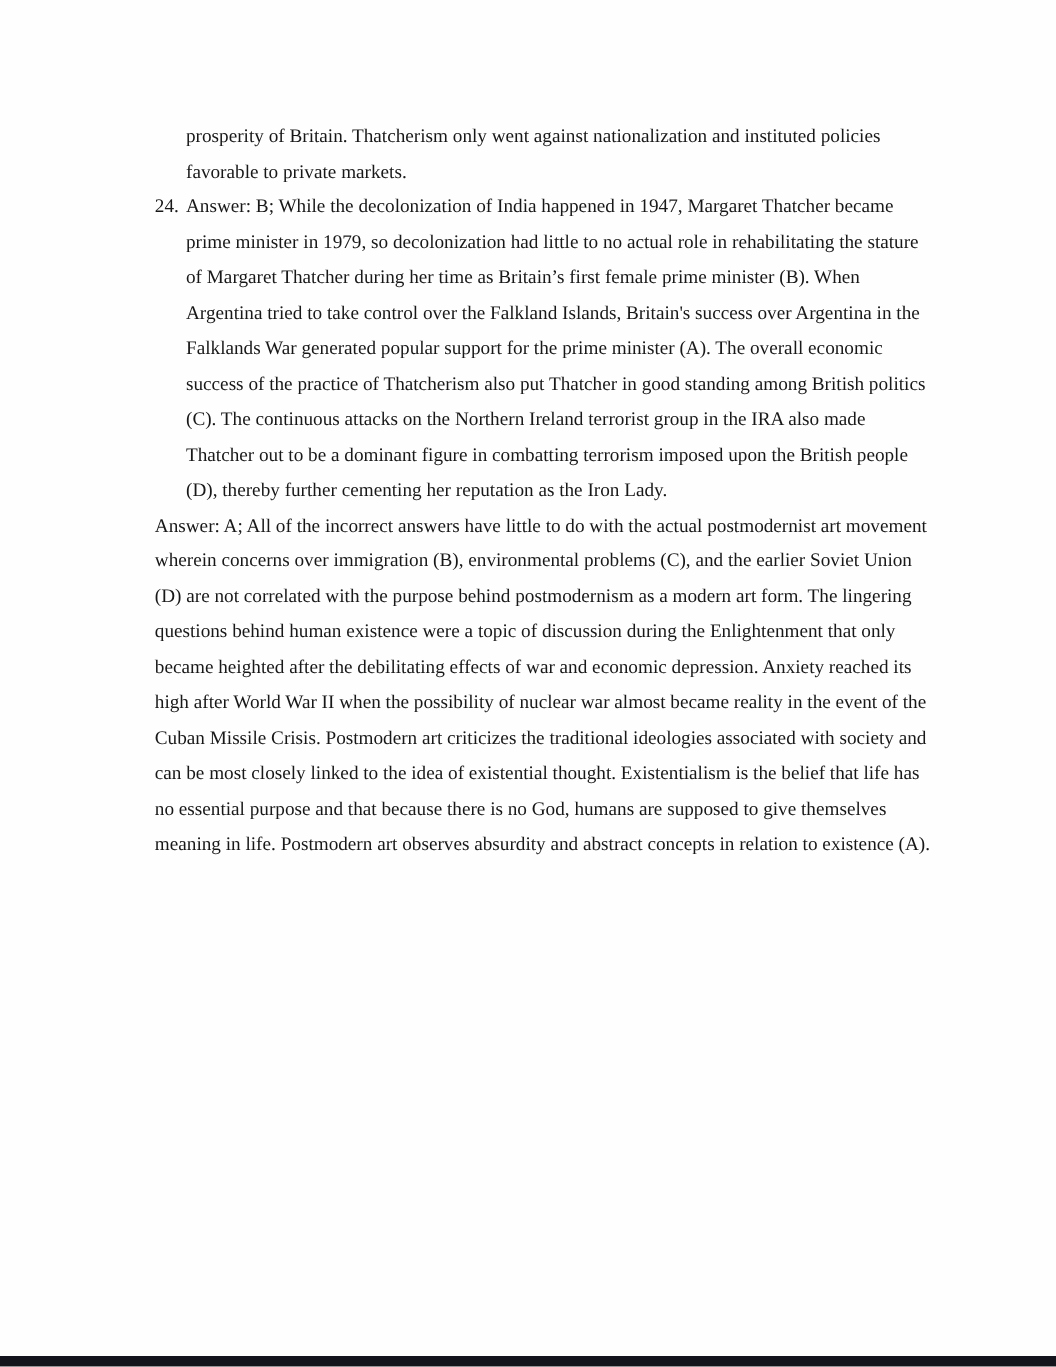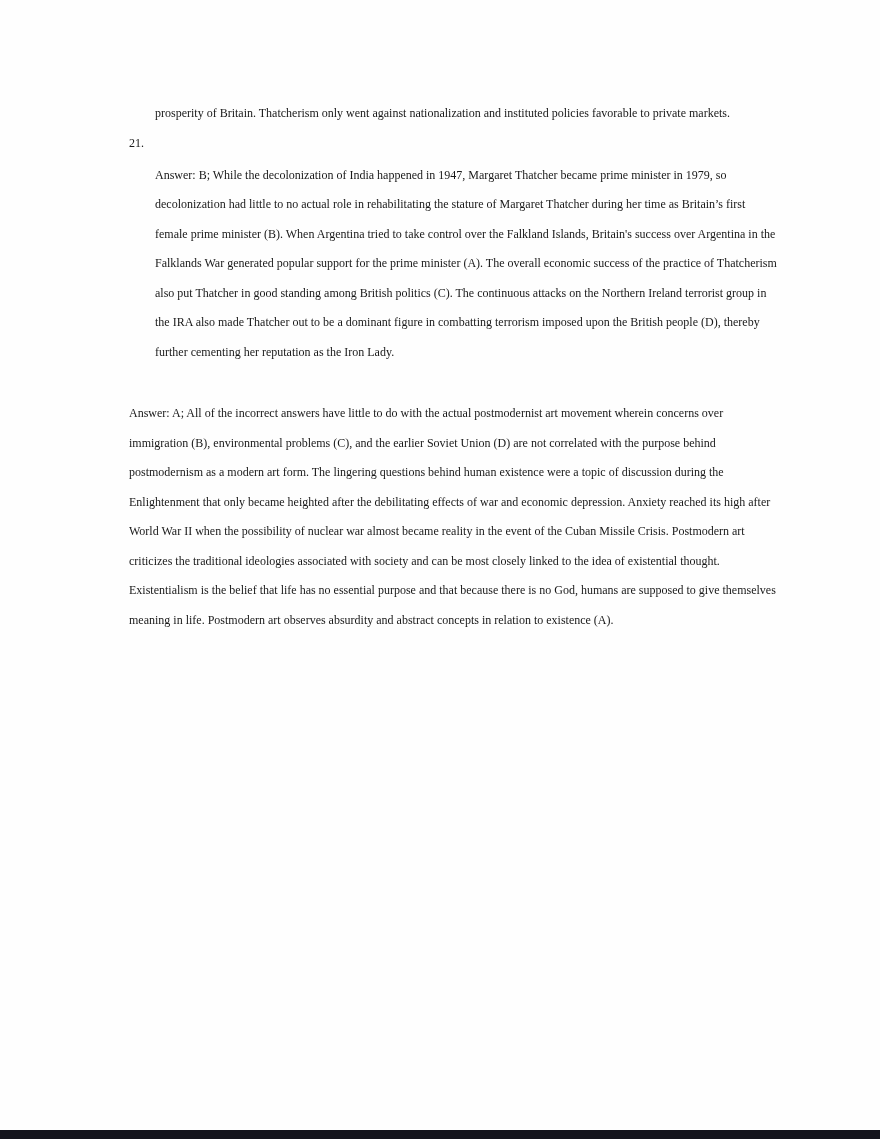--- a/index.html
+++ b/index.html
@@ -6,21 +6,21 @@
     margin: 0;
     padding: 0;
     background: #ffffff;
   }
   .page {
     position: relative;
     width: 880px;
     height: 1139px;
     background: #fefefe;
     font-family: "Liberation Serif", serif;
-    font-size: 12px;
+    font-size: 16px;
     line-height: 29.5px;
     color: #181818;
     overflow: hidden;
   }
   .content {
     position: absolute;
     top: 99px;
     left: 129px;
     width: 650px;
   }
@@ -33,40 +33,39 @@
     margin: 0;
   }
   .item-number {
     width: 26px;
     flex-shrink: 0;
     text-align: left;
   }
   .item-text {
     flex: 1;
     width: 624px;
-    margin-top: 32px;
   }
   .bottom-bar {
     position: absolute;
     left: 0;
     bottom: 0;
     width: 880px;
     height: 9px;
   }
 </style>
 </head>
 <body>
 
 <div class="page">
   <div class="content">
 
     <p class="cont-paragraph">prosperity of Britain. Thatcherism only went against nationalization and instituted policies favorable to private markets.</p>
 
     <div class="list-item">
-      <span class="item-number">21.</span>
+      <span class="item-number">24.</span>
       <div class="item-text">Answer: B; While the decolonization of India happened in 1947, Margaret Thatcher became prime minister in 1979, so decolonization had little to no actual role in rehabilitating the stature of Margaret Thatcher during her time as Britain’s first female prime minister (B). When Argentina tried to take control over the Falkland Islands, Britain's success over Argentina in the Falklands War generated popular support for the prime minister (A). The overall economic success of the practice of Thatcherism also put Thatcher in good standing among British politics (C). The continuous attacks on the Northern Ireland terrorist group in the IRA also made Thatcher out to be a dominant figure in combatting terrorism imposed upon the British people (D), thereby further cementing her reputation as the Iron Lady.</div>
     </div>
 
     <div class="list-item">
       <div class="item-text">Answer: A; All of the incorrect answers have little to do with the actual postmodernist art movement wherein concerns over immigration (B), environmental problems (C), and the earlier Soviet Union (D) are not correlated with the purpose behind postmodernism as a modern art form. The lingering questions behind human existence were a topic of discussion during the Enlightenment that only became heighted after the debilitating effects of war and economic depression. Anxiety reached its high after World War II when the possibility of nuclear war almost became reality in the event of the Cuban Missile Crisis. Postmodern art criticizes the traditional ideologies associated with society and can be most closely linked to the idea of existential thought. Existentialism is the belief that life has no essential purpose and that because there is no God, humans are supposed to give themselves meaning in life. Postmodern art observes absurdity and abstract concepts in relation to existence (A).</div>
     </div>
 
   </div>
 
   <div class="bottom-bar" style="background:#14141c"></div>

